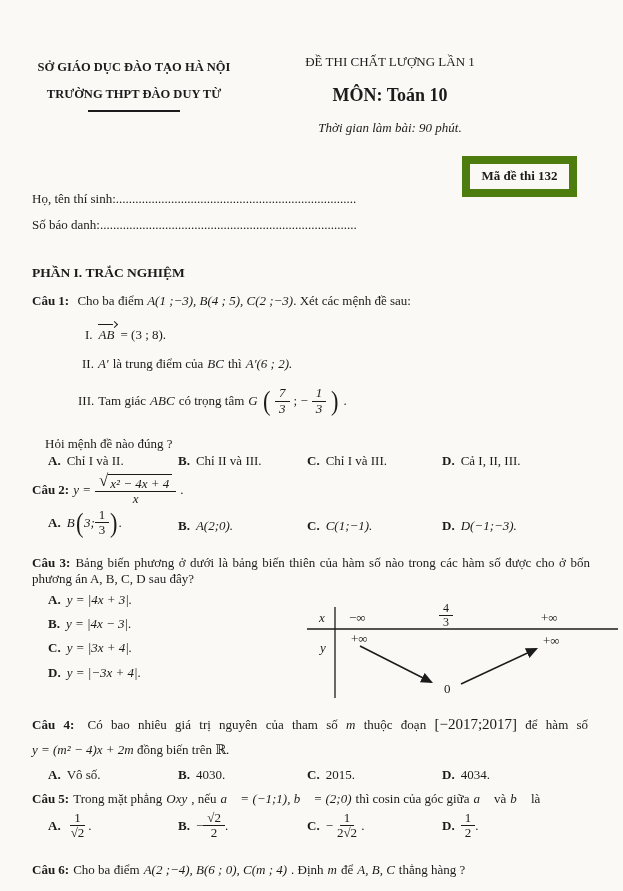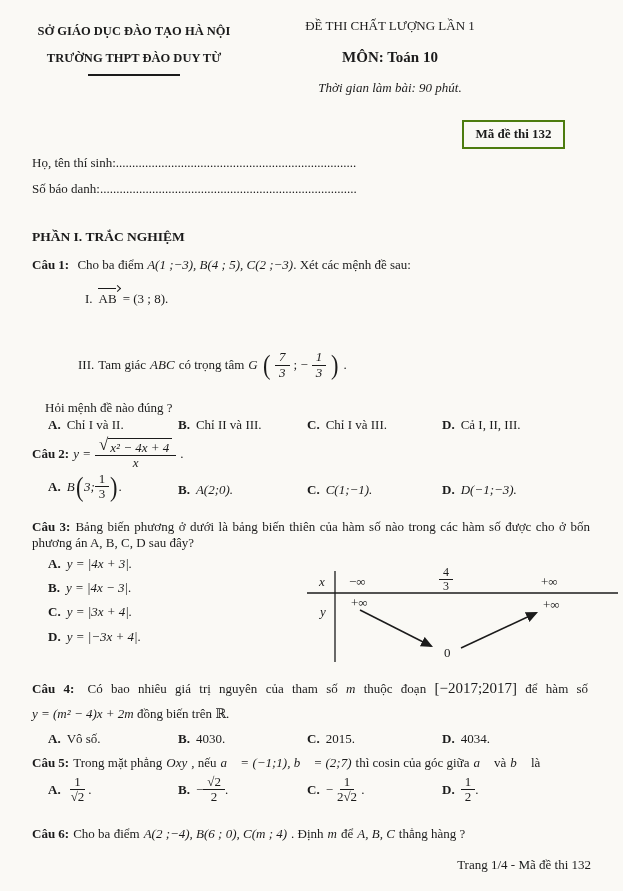--- a/index.html
+++ b/index.html
@@ -4,43 +4,43 @@
 <style>
   html,body{margin:0;padding:0;background:#d8d6d0;}
   .page{
     position:relative;width:623px;height:891px;margin:0 auto;
     background:#faf9f5;
     color:#1b1b1b;
     font-family:"Liberation Serif","DejaVu Serif",serif;
     font-size:13px;line-height:1.25;
     overflow:hidden;
   }
-  .abs{position:absolute;}
+  .abs{position:absolute;margin-top:36px;}
   .b{font-weight:bold;}
   .m{font-style:italic;}
   .nw{white-space:nowrap;}
   .flexrow{display:flex;align-items:center;}
   
   .hdr-left{left:28px;top:18px;width:212px;text-align:center;font-weight:bold;font-size:12.5px;line-height:27px;}
   .hdr-rule{left:88px;top:74px;width:92px;height:2px;background:#1b1b1b;}
   .hdr-right{left:256px;top:18px;width:268px;text-align:center;}
   .hdr-right .t1{font-weight:normal;font-size:13px;}
-  .hdr-right .t2{font-weight:bold;font-size:15px;margin-top:14px;}
+  .hdr-right .t2{font-weight:bold;font-size:18px;margin-top:14px;}
   .hdr-right .t3{font-style:italic;margin-top:13px;}
-  .code-box{left:462px;top:120px;width:99px;height:25px;border:2px solid #4d7c0f;
+  .code-box{left:462px;top:120px;width:99px;height:25px;border:8px solid #4d7c0f;
     display:flex;align-items:center;justify-content:center;font-weight:bold;background:#faf9f5;}
   .field{left:32px;width:324px;white-space:nowrap;overflow:hidden;}
   
   .frac{display:inline-flex;flex-direction:column;align-items:center;line-height:1.1;text-align:center;}
   .frac .fn{padding:0 4px;border-bottom:1px solid #1b1b1b;}
   .frac .fd{padding:0 4px;}
   .sqrt{display:inline-flex;align-items:flex-start;}
   .sqrt .rd{line-height:1;font-size:1.3em;font-style:normal;transform:translateY(-1px);}
   .sqrt .rc{border-top:1.2px solid #1b1b1b;padding:2px 3px 0 2px;}
-  .vec{position:relative;padding:0 2px;text-align:center;}
+  .vec{position:relative;font-style:italic;padding:0 2px;text-align:center;}
   .vec::before{content:"";position:absolute;left:1px;right:3px;top:-3px;height:1px;background:#1b1b1b;}
   .vec::after{content:"";position:absolute;right:-1px;top:-5.5px;width:4px;height:4px;
     border-top:1px solid #1b1b1b;border-right:1px solid #1b1b1b;transform:rotate(45deg);}
   .bigp{font-size:28px;font-weight:300;line-height:0.9;font-style:normal;transform:scaleX(0.8);}
   .bigbr{font-size:15px;}
   .qlabel{font-weight:bold;margin-right:5px;}
   .gap>*{margin-right:4px;}
   
   .optrow{left:32px;width:570px;}
   .opt{position:absolute;top:0;display:flex;align-items:center;white-space:nowrap;}
@@ -88,20 +88,28 @@
     <span>Cho ba điểm</span>
     <span class="m">A(1 ;−3), B(4 ; 5), C(2 ;−3)</span><span>. Xét các mệnh đề sau:</span>
   </div>
 
   <div class="abs flexrow gap nw" style="left:85px;top:287px;padding-top:4px;">
     <span>I.</span>
     <span class="vec">AB</span>
     <span>= (3 ; 8).</span>
   </div>
 
+  <div class="abs flexrow gap nw" style="left:82px;top:320px;">
+    <span>II.</span>
+    <span class="m">A′</span>
+    <span>là trung điểm của</span>
+    <span class="m">BC</span>
+    <span>thì</span>
+    <span class="m">A′(6 ; 2).</span>
+  </div>
 
   <div class="abs flexrow gap nw" style="left:78px;top:346px;height:38px;">
     <span>III.</span>
     <span>Tam giác</span>
     <span class="m">ABC</span>
     <span>có trọng tâm</span>
     <span class="m">G</span>
     <span class="bigp">(</span>
     <span class="frac m">
         <span class="fn">7</span>
@@ -256,21 +264,21 @@
         <span class="ol">D.</span>
         <span>4034.</span>
       </span>
   </div>
 
   <div class="abs flexrow gap nw" style="left:32px;top:755px;">
     <span class="qlabel">Câu 5:</span>
     <span>Trong mặt phẳng</span>
     <span class="m">Oxy</span>
     <span>, nếu</span>
-    <span class="m">a⃗ = (−1;1), b⃗ = (2;7)</span>
+    <span class="m">a⃗ = (−1;1), b⃗ = (2;0)</span>
     <span>thì cosin của góc giữa</span>
     <span class="m">a⃗</span>
     <span>và</span>
     <span class="m">b⃗</span>
     <span>là</span>
   </div>
 
   <div class="abs optrow" style="top:775px;height:44px;">
     <span class="opt o1">
         <span class="ol">A.</span>

